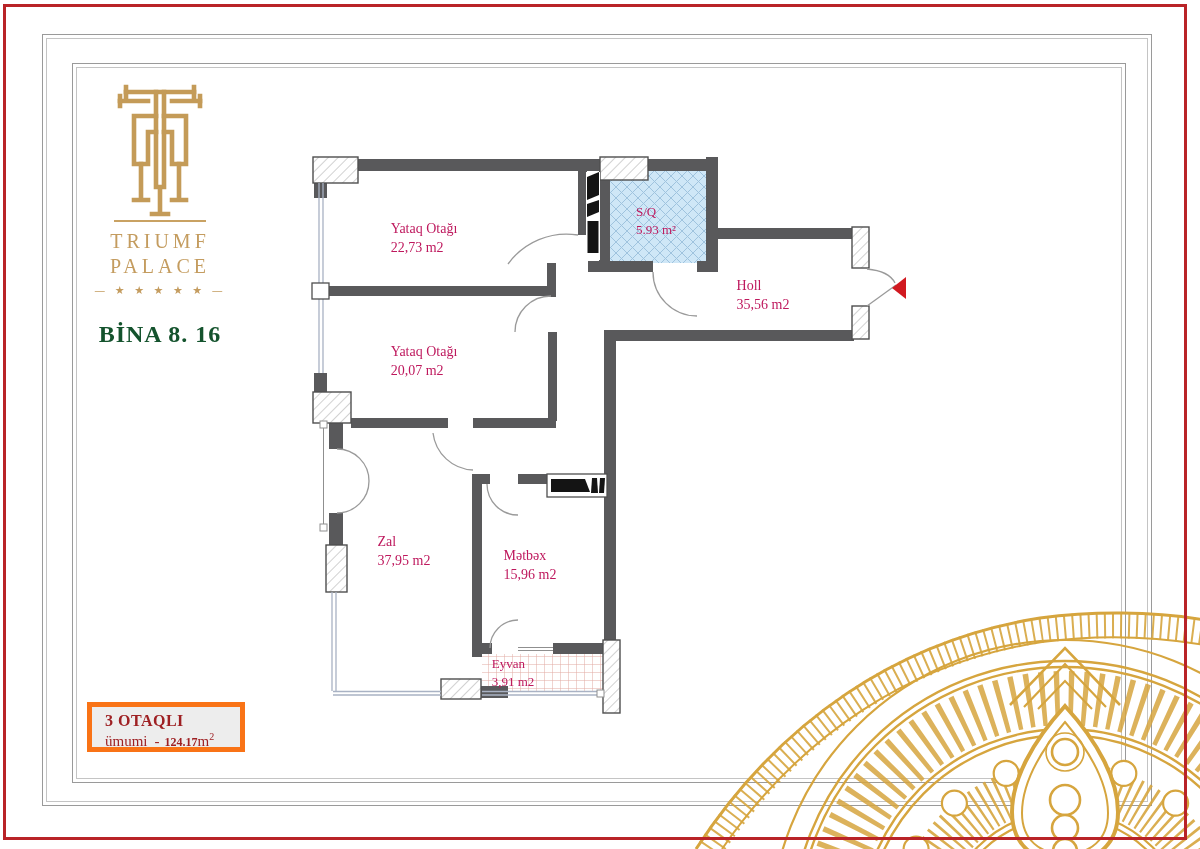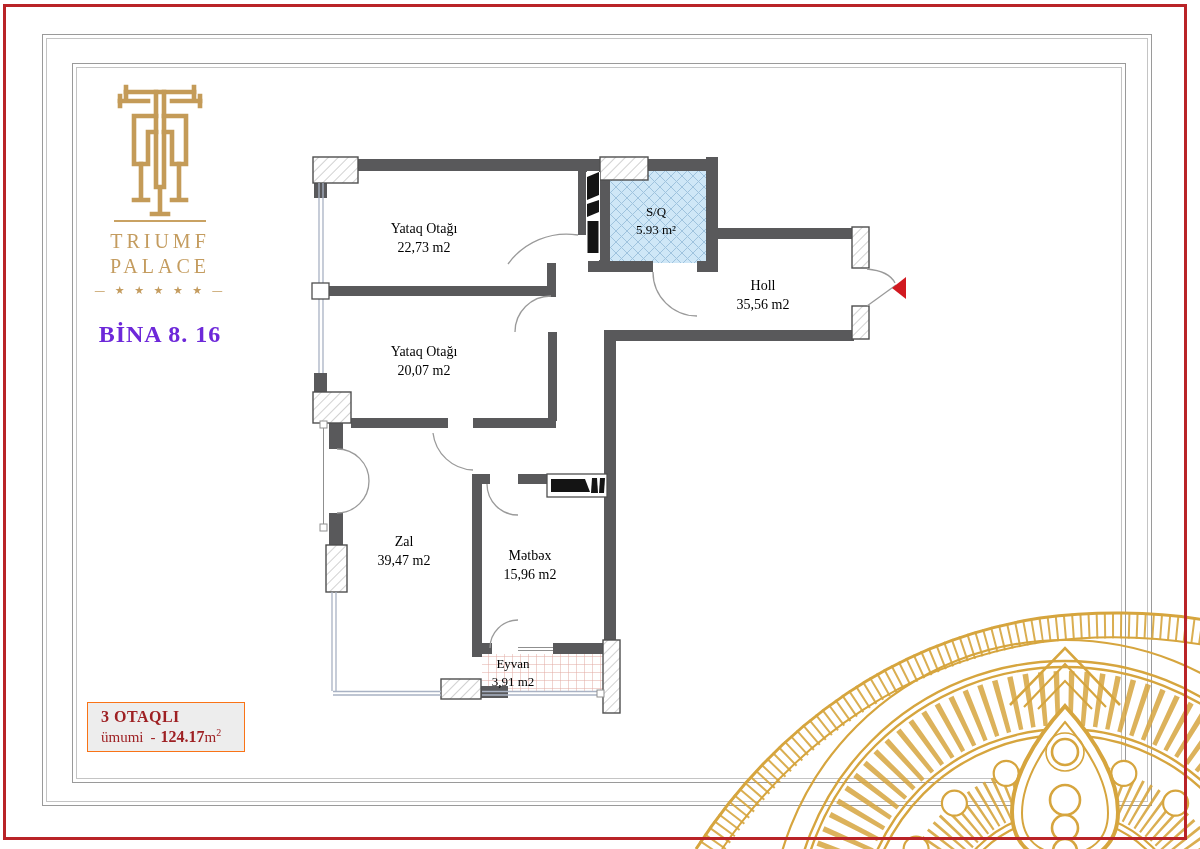--- a/index.html
+++ b/index.html
@@ -13,33 +13,33 @@
   .f2b{left:76px;top:67px;right:78px;bottom:70px;border:1px solid #c4c4c4;}
   .red-border{position:absolute;left:3px;top:4px;right:13px;bottom:9px;
               border:3px solid #b92328;z-index:9;pointer-events:none;}
   svg.plan{position:absolute;left:0;top:0;z-index:2;}
   
   .brand{position:absolute;left:60px;top:72px;width:200px;text-align:center;z-index:3;}
   .brand .rule{width:92px;height:2px;background:#c9a263;margin:6px auto 7px auto;}
   .brand .bname{font-size:20px;letter-spacing:4px;color:#c49c5f;line-height:1.25;}
   .brand .stars{font-size:11px;letter-spacing:3px;color:#c49c5f;margin-top:5px;
                 font-family:"DejaVu Sans","Liberation Sans",sans-serif;}
-  .brand .bina{margin-top:24px;font-size:24px;font-weight:bold;color:#6d28d9;letter-spacing:1px;}
-  
-  .room-label{position:absolute;transform:translate(-50%,-50%);text-align:center;z-index:3;
-              color:#000000;white-space:nowrap;line-height:1.35;font-size:14px;}
+  .brand .bina{margin-top:24px;font-size:24px;font-weight:bold;color:#14532d;letter-spacing:1px;}
+  
+  .room-label{position:absolute;transform:translate(-50%,-50%);z-index:3;
+              color:#be185d;white-space:nowrap;line-height:1.35;font-size:14px;}
   .room-label.small{font-size:13px;}
   
   .summary-box{position:absolute;left:87px;top:702px;width:158px;height:50px;z-index:4;
-               background:#ededed;border:1px solid #f97316;color:#9e2023;
+               background:#ededed;border:5px solid #f97316;color:#9e2023;
                padding:5px 0 0 13px;box-sizing:border-box;}
   .summary-box .l1{font-size:16px;font-weight:bold;letter-spacing:0.5px;}
   .summary-box .l2{font-size:15px;margin-top:1px;}
   .summary-box .sep{margin:0 5px 0 7px;}
-  .summary-box b{font-size:16px;}
+  .summary-box b{font-size:12px;}
   .summary-box sup{font-size:10px;}
 </style>
 </head>
 <body>
 
 <div class="page">
 
   <div class="frame f1a"></div>
   <div class="frame f1b"></div>
   <div class="frame f2a"></div>
@@ -210,21 +210,21 @@
   <div class="room-label small" style="left:656px;top:221px">
     <div>S/Q</div>
     <div>5.93 m²</div>
   </div>
   <div class="room-label" style="left:763px;top:296px">
     <div>Holl</div>
     <div>35,56 m2</div>
   </div>
   <div class="room-label" style="left:404px;top:552px">
     <div>Zal</div>
-    <div>39,47 m2</div>
+    <div>37,95 m2</div>
   </div>
   <div class="room-label" style="left:530px;top:566px">
     <div>Mətbəx</div>
     <div>15,96 m2</div>
   </div>
   <div class="room-label small" style="left:513px;top:673px">
     <div>Eyvan</div>
     <div>3,91 m2</div>
   </div>
 

